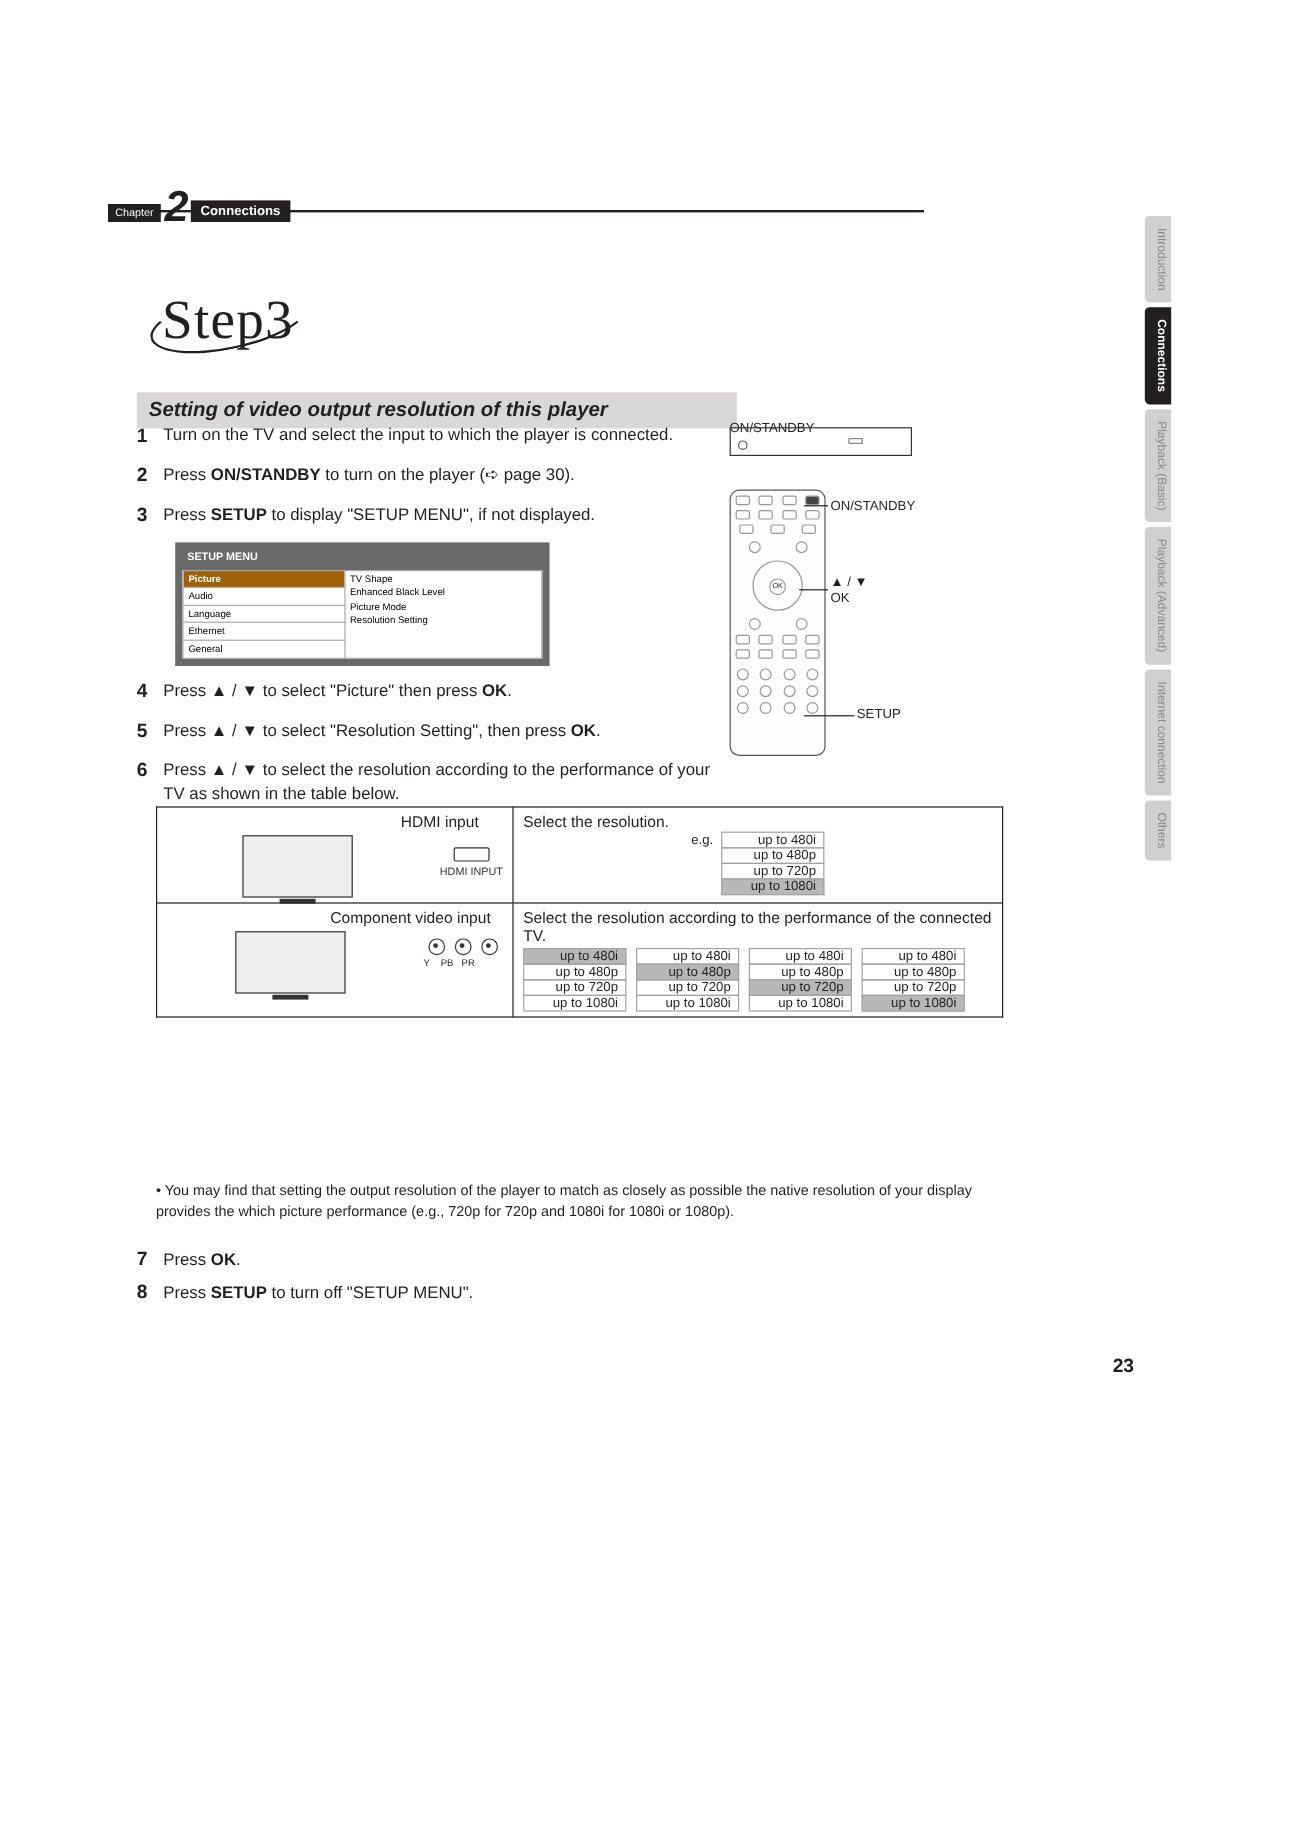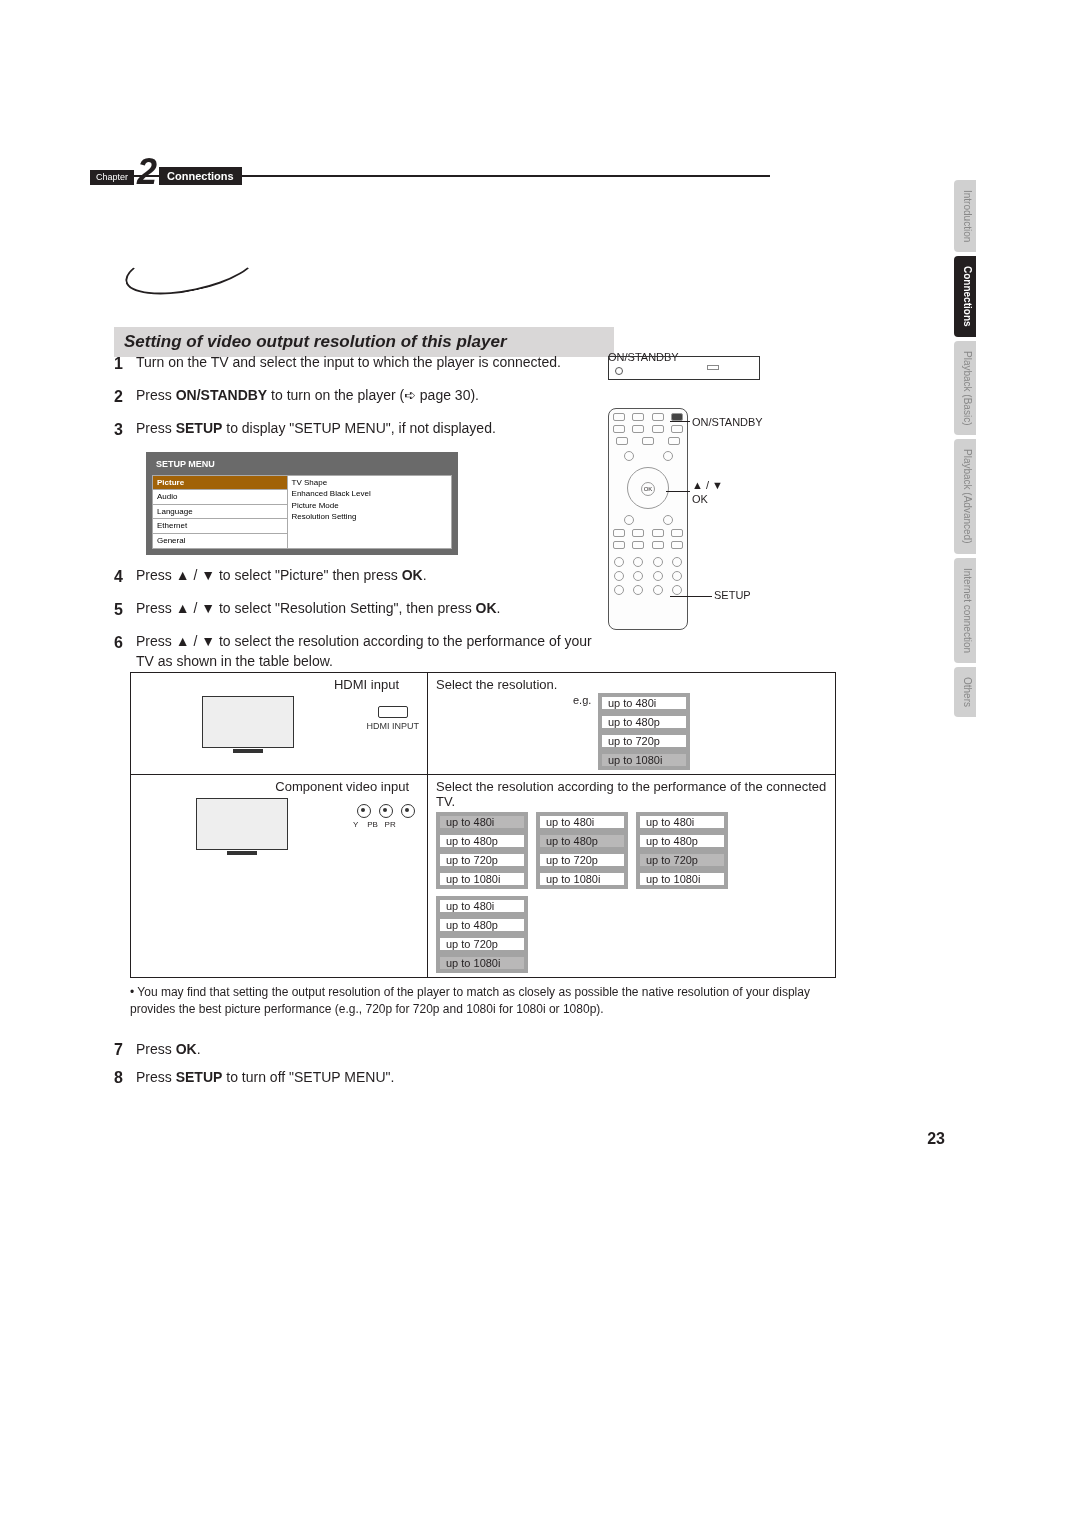--- a/index.html
+++ b/index.html
@@ -285,24 +285,24 @@
     width: 30px;
     height: 4px;
     background: #333;
   }
   .res-list {
     display: inline-block;
     font-size: 11px;
     vertical-align: top;
   }
   .res-list div {
-    border: 4px solid #a3a3a3;
+    border: 1px solid #a3a3a3;
     padding: 0px 6px;
     margin-top: -1px;
-    text-align: left;
+    text-align: right;
     width: 72px;
   }
   .res-list .hl {
     background: #b9b8b8;
   }
   .res-cols {
     display: flex;
     gap: 8px;
     flex-wrap: wrap;
     margin-top: 4px;
@@ -368,20 +368,21 @@
 
   <div class="chapter-bar"></div>
   <div class="chapter-badge">
     <span class="chap-label">Chapter</span>
     <span class="number-2">2</span>
     <span class="chap-title">Connections</span>
   </div>
 
   <div class="step-circle"></div>
   <div class="step-line">
+    <span class="step-big" style="border:none">Step3</span>
   </div>
 
   <div class="section-heading">Setting of video output resolution of this player</div>
 
   <div class="steps-list">
     <div class="row">
       <div class="num">1</div>
       <div class="txt">Turn on the TV and select the input to which the player is connected.</div>
     </div>
     <div class="row">
@@ -585,21 +586,21 @@
             <div>up to 480p</div>
             <div>up to 720p</div>
             <div class="hl">up to 1080i</div>
           </span>
         </div>
       </td>
     </tr>
   </tbody>
     </table>
 
-  <div class="note-bullet">• You may find that setting the output resolution of the player to match as closely as possible the native resolution of your display provides the best picture performance (e.g., 720p for 720p and 1080i for 1080i or 1080p).</div>
+  <div class="note-bullet">• You may find that setting the output resolution of the player to match as closely as possible the native resolution of your display provides the which picture performance (e.g., 720p for 720p and 1080i for 1080i or 1080p).</div>
 
   <div class="steps-list-2">
     <div class="row">
       <div class="num">7</div>
       <div class="txt">
         <span>Press </span><b>OK</b><span>.</span>
       </div>
     </div>
     <div class="row">
       <div class="num">8</div>

